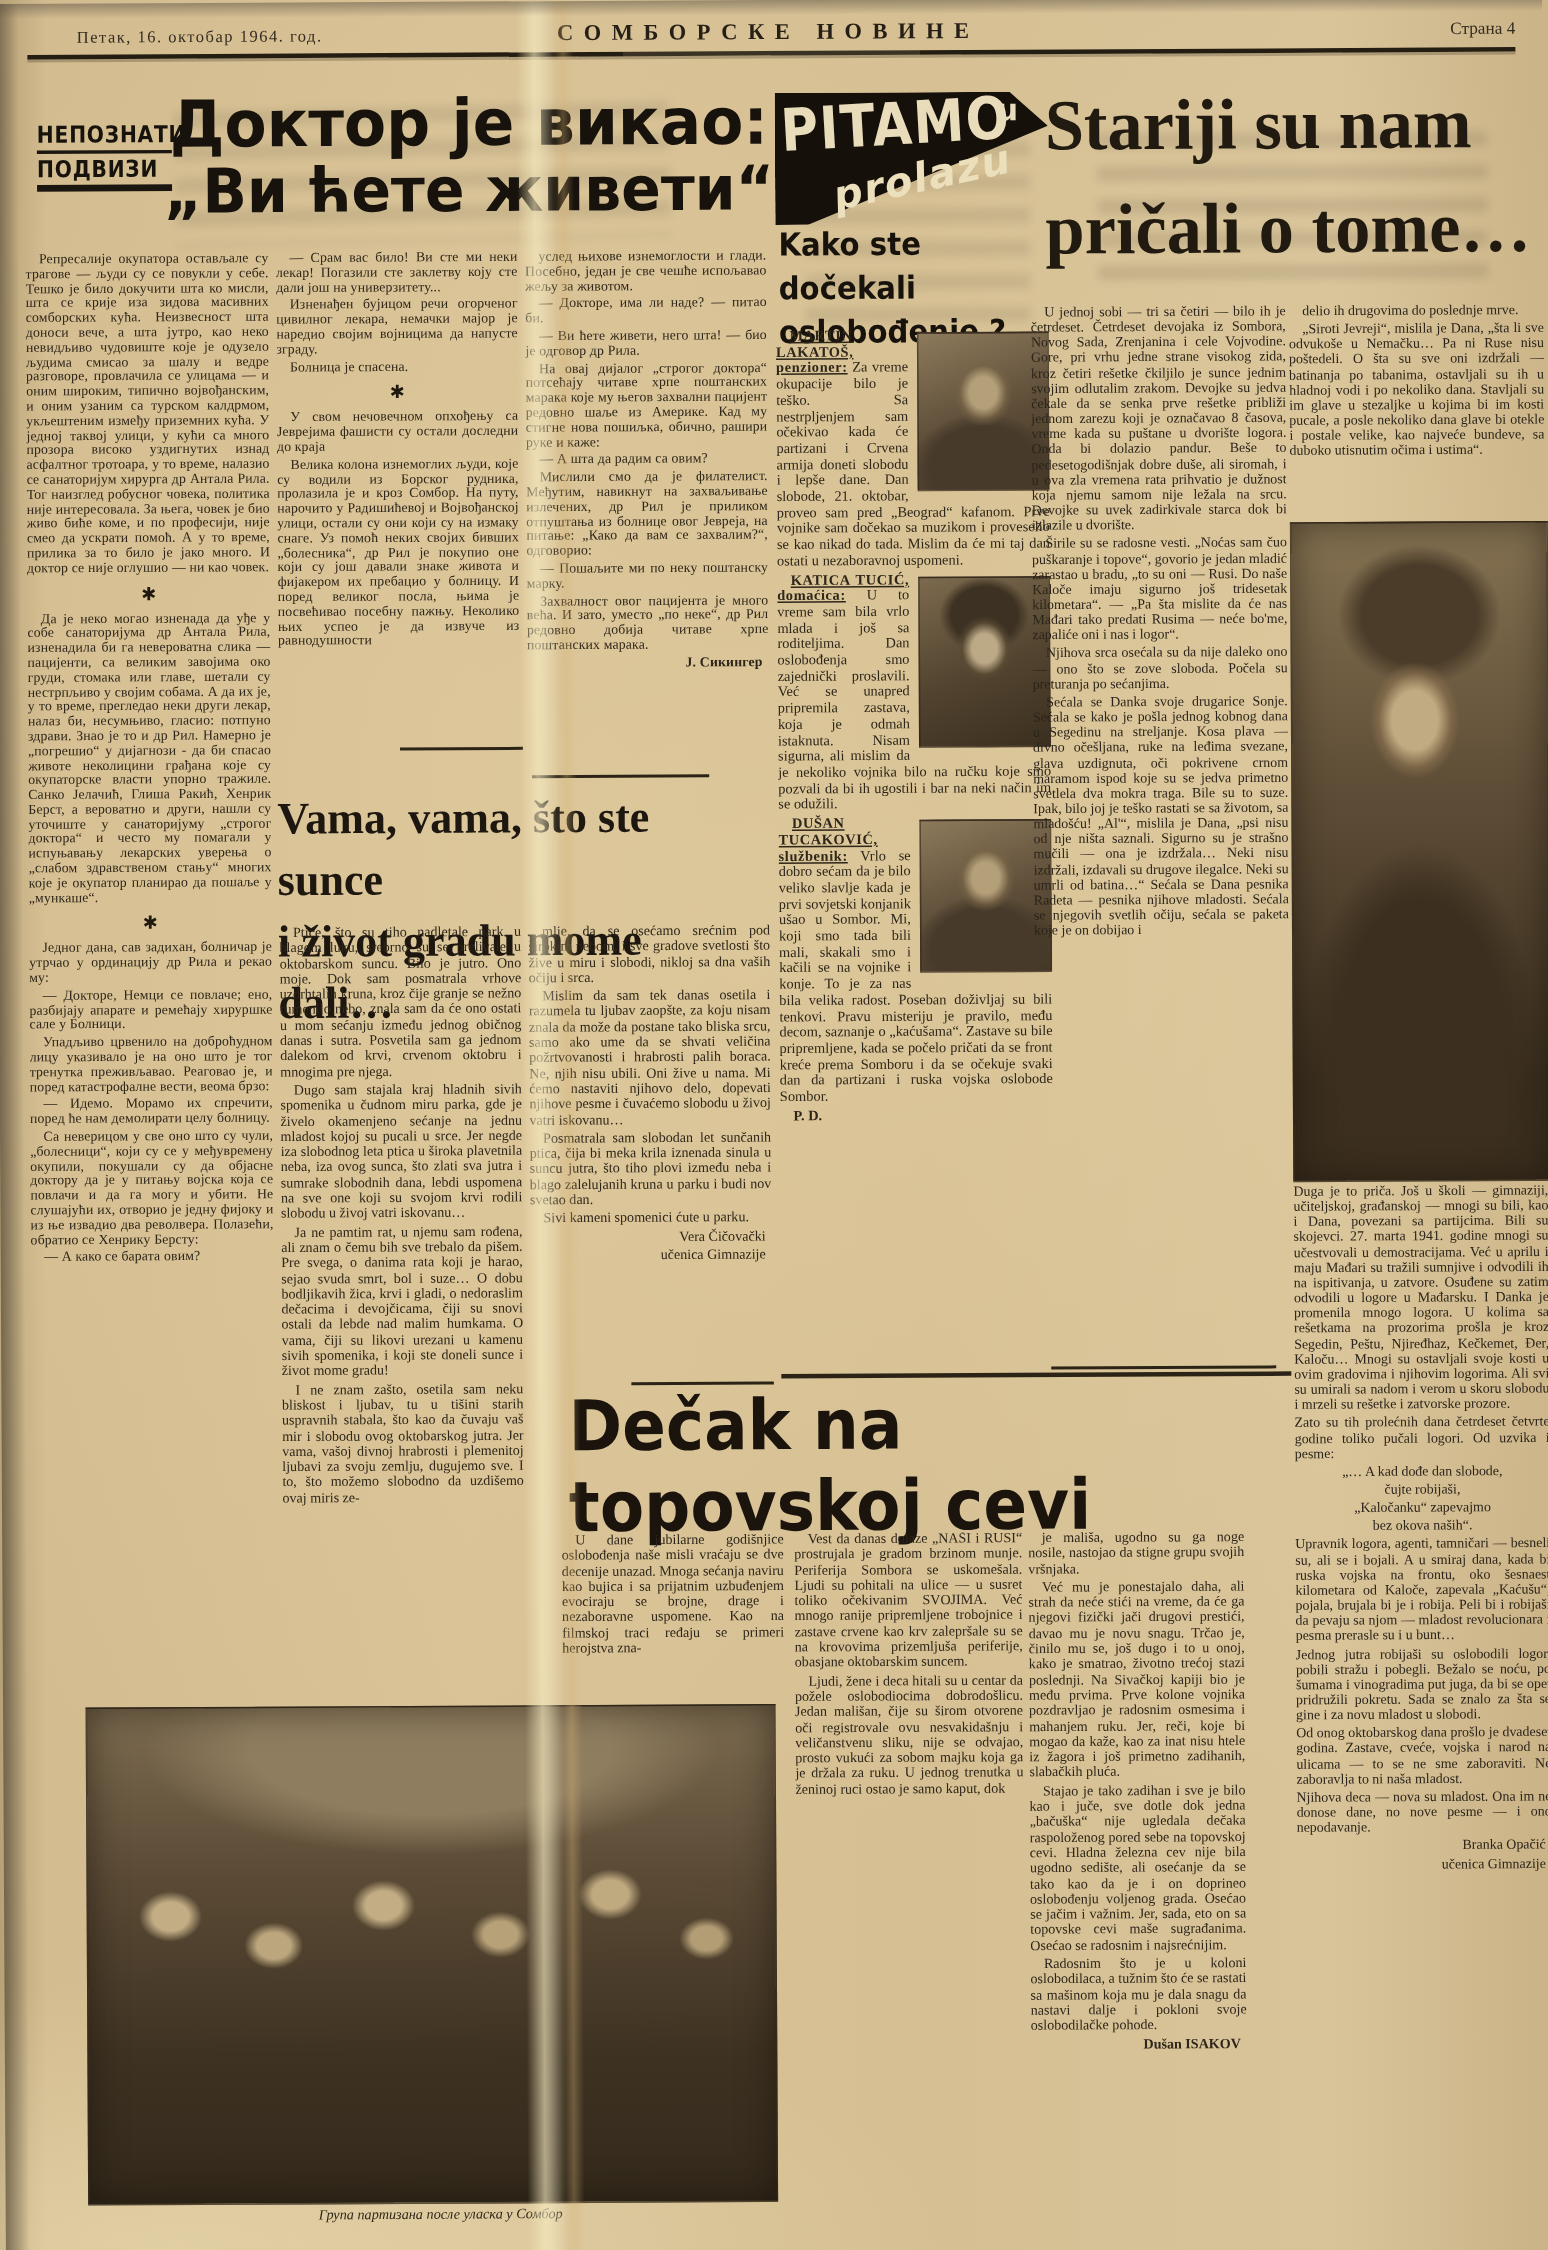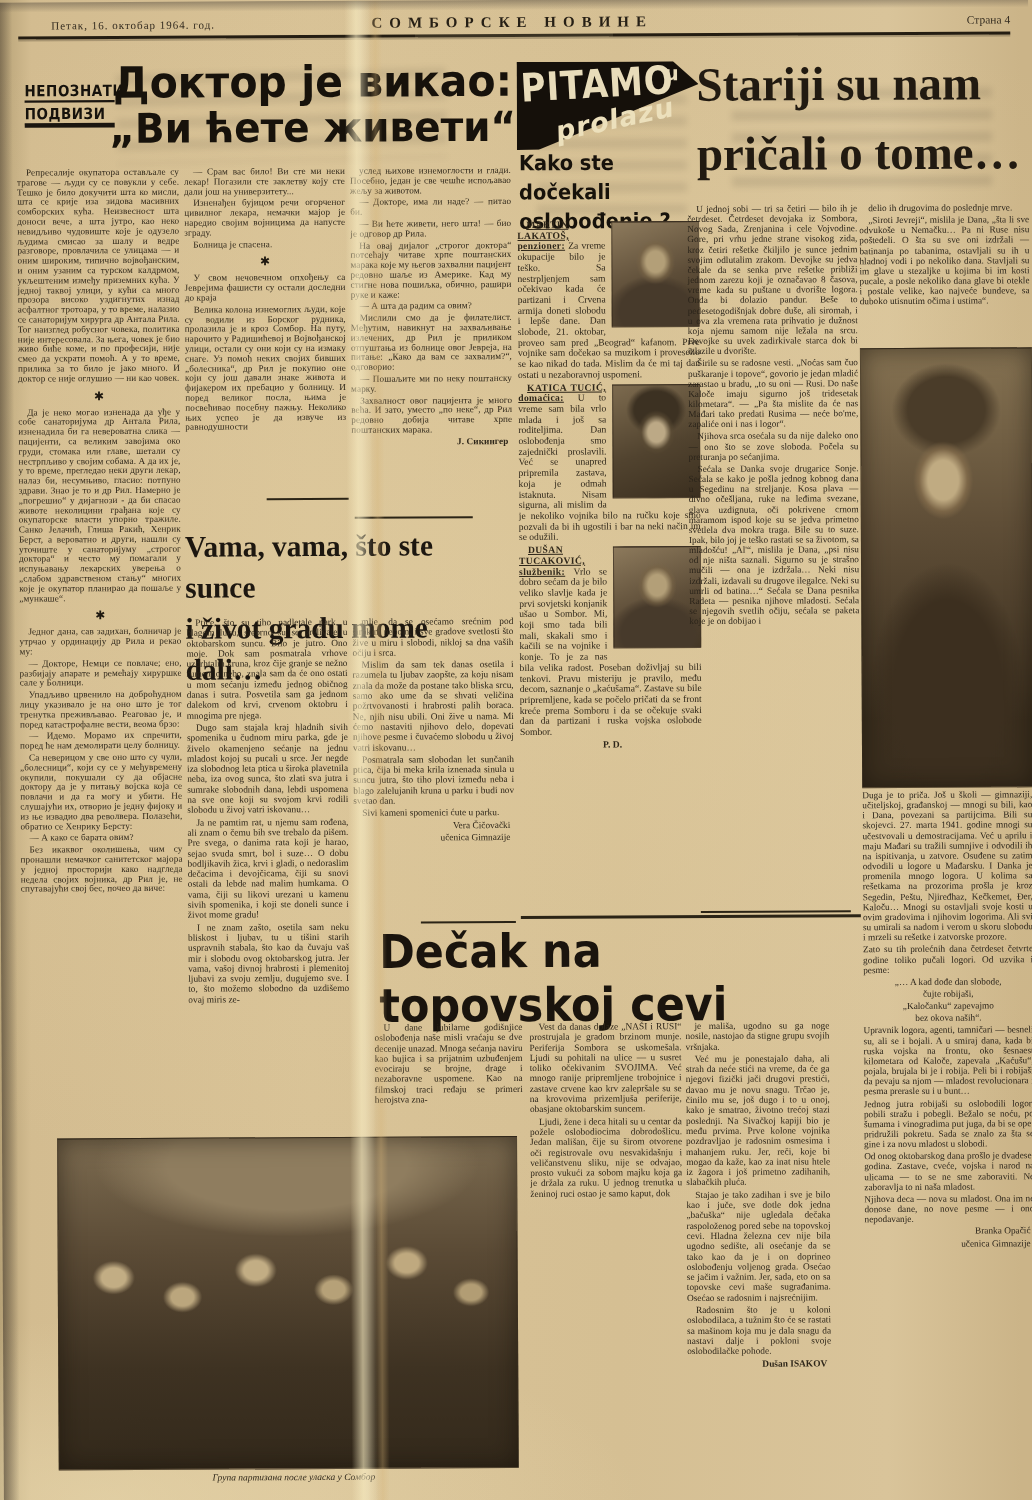--- a/index.html
+++ b/index.html
@@ -72,21 +72,21 @@
       background:
        radial-gradient(ellipse 26px 30px at 50% 38%, #b39f78 0 35%, rgba(120,100,70,.6) 60%, transparent 75%),
        radial-gradient(ellipse 60px 46px at 50% 86%, #473a2b 0 60%, transparent 80%),
        linear-gradient(160deg,#8d7a5c,#5d4d38 55%,#433624);}
   #pt1{height:104px;}
   #pt2{height:112px;background:
        radial-gradient(ellipse 24px 28px at 50% 42%, #bca986 0 35%, rgba(90,75,52,.7) 62%, transparent 78%),
        radial-gradient(ellipse 40px 34px at 50% 22%, #3c3122 0 55%, transparent 75%),
        linear-gradient(160deg,#7c6a4e,#51432f 55%,#3b2f1f);}
   #pt3{height:100px;}
-  .ivsig{font-weight:bold;text-align:center;padding-right:6px;}
+  .ivsig{font-weight:bold;text-align:left;padding-right:6px;}
   
   .photo{position:absolute;border:1px solid rgba(46,36,24,.55);box-shadow:inset 0 0 24px rgba(20,14,8,.55);}
   #photo1{left:55px;top:1136px;width:458px;height:330px;
     background:
      radial-gradient(ellipse 30px 24px at 12% 42%, #c2ad84 0 40%, transparent 70%),
      radial-gradient(ellipse 28px 22px at 27% 48%, #bba67d 0 40%, transparent 70%),
      radial-gradient(ellipse 30px 24px at 43% 40%, #c2ad84 0 40%, transparent 70%),
      radial-gradient(ellipse 28px 22px at 60% 46%, #b6a178 0 40%, transparent 70%),
      radial-gradient(ellipse 30px 24px at 76% 38%, #bfa97f 0 40%, transparent 70%),
      radial-gradient(ellipse 26px 20px at 90% 47%, #b29d74 0 40%, transparent 70%),
@@ -130,21 +130,20 @@
         <p>Репресалије окупатора остављале су трагове — људи су се повукли у себе. Тешко је било докучити шта ко мисли, шта се крије иза зидова масивних сомборских кућа. Неизвесност шта доноси вече, а шта јутро, као неко невидљиво чудовиште које је одузело људима смисао за шалу и ведре разговоре, провлачила се улицама — и оним широким, типично војвођанским, и оним узаним са турском калдрмом, укљештеним између приземних кућа. У једној таквој улици, у кући са много прозора високо уздигнутих изнад асфалтног тротоара, у то време, налазио се санаторијум хирурга др Антала Рила. Тог наизглед робусног човека, политика није интересовала. За њега, човек је био живо биће коме, и по професији, није смео да ускрати помоћ. А у то време, прилика за то било је јако много. И доктор се није оглушио — ни као човек.</p>
         <p class="star">✱</p>
         <p>Да је неко могао изненада да уђе у собе санаторијума др Антала Рила, изненадила би га невероватна слика — пацијенти, са великим завојима око груди, стомака или главе, шетали су нестрпљиво у својим собама. А да их је, у то време, прегледао неки други лекар, налаз би, несумњиво, гласио: потпуно здрави. Знао је то и др Рил. Намерно је „погрешио“ у дијагнози - да би спасао животе неколицини грађана које су окупаторске власти упорно тражиле. Санко Јелачић, Глиша Ракић, Хенрик Берст, а вероватно и други, нашли су уточиште у санаторијуму „строгог доктора“ и често му помагали у испуњавању лекарских уверења о „слабом здравственом стању“ многих које је окупатор планирао да пошаље у „мункаше“.</p>
         <p class="star">✱</p>
         <p>Једног дана, сав задихан, болничар је утрчао у ординацију др Рила и рекао му:</p>
         <p>— Докторе, Немци се повлаче; ено, разбијају апарате и ремећају хируршке сале у Болници.</p>
         <p>Упадљиво црвенило на доброћудном лицу указивало је на оно што је тог тренутка преживљавао. Реаговао је, и поред катастрофалне вести, веома брзо:</p>
         <p>— Идемо. Морамо их спречити, поред ће нам демолирати целу болницу.</p>
         <p>Са неверицом у све оно што су чули, „болесници“, који су се у међувремену окупили, покушали су да објасне доктору да је у питању војска која се повлачи и да га могу и убити. Не слушајући их, отворио је једну фијоку и из ње извадио два револвера. Полазећи, обратио се Хенрику Берсту:</p>
         <p>— А како се барата овим?</p>
-        <p>Без икаквог околишења, чим су пронашли немачког санитетског мајора у једној просторији како надгледа недела својих војника, др Рил је, не спутавајући свој бес, почео да виче:</p>
       </div>
     <div id="doc-c2" class="b cy">
         <p>— Срам вас било! Ви сте ми неки лекар! Погазили сте заклетву коју сте дали још на универзитету...</p>
         <p>Изненађен бујицом речи огорченог цивилног лекара, немачки мајор је наредио својим војницима да напусте зграду.</p>
         <p>Болница је спасена.</p>
         <p class="star">✱</p>
         <p>У свом нечовечном опхођењу са Јеврејима фашисти су остали доследни до краја</p>
         <p>Велика колона изнемоглих људи, које су водили из Борског рудника, пролазила је и кроз Сомбор. На путу, нарочито у Радишићевој и Војвођанској улици, остали су они који су на измаку снаге. Уз помоћ неких својих бивших „болесника“, др Рил је покупио оне који су још давали знаке живота и фијакером их пребацио у болницу. И поред великог посла, њима је посвећивао посебну пажњу. Неколико њих успео је да извуче из равнодушности</p>
       </div>
     <div id="doc-c3" class="b cy">

